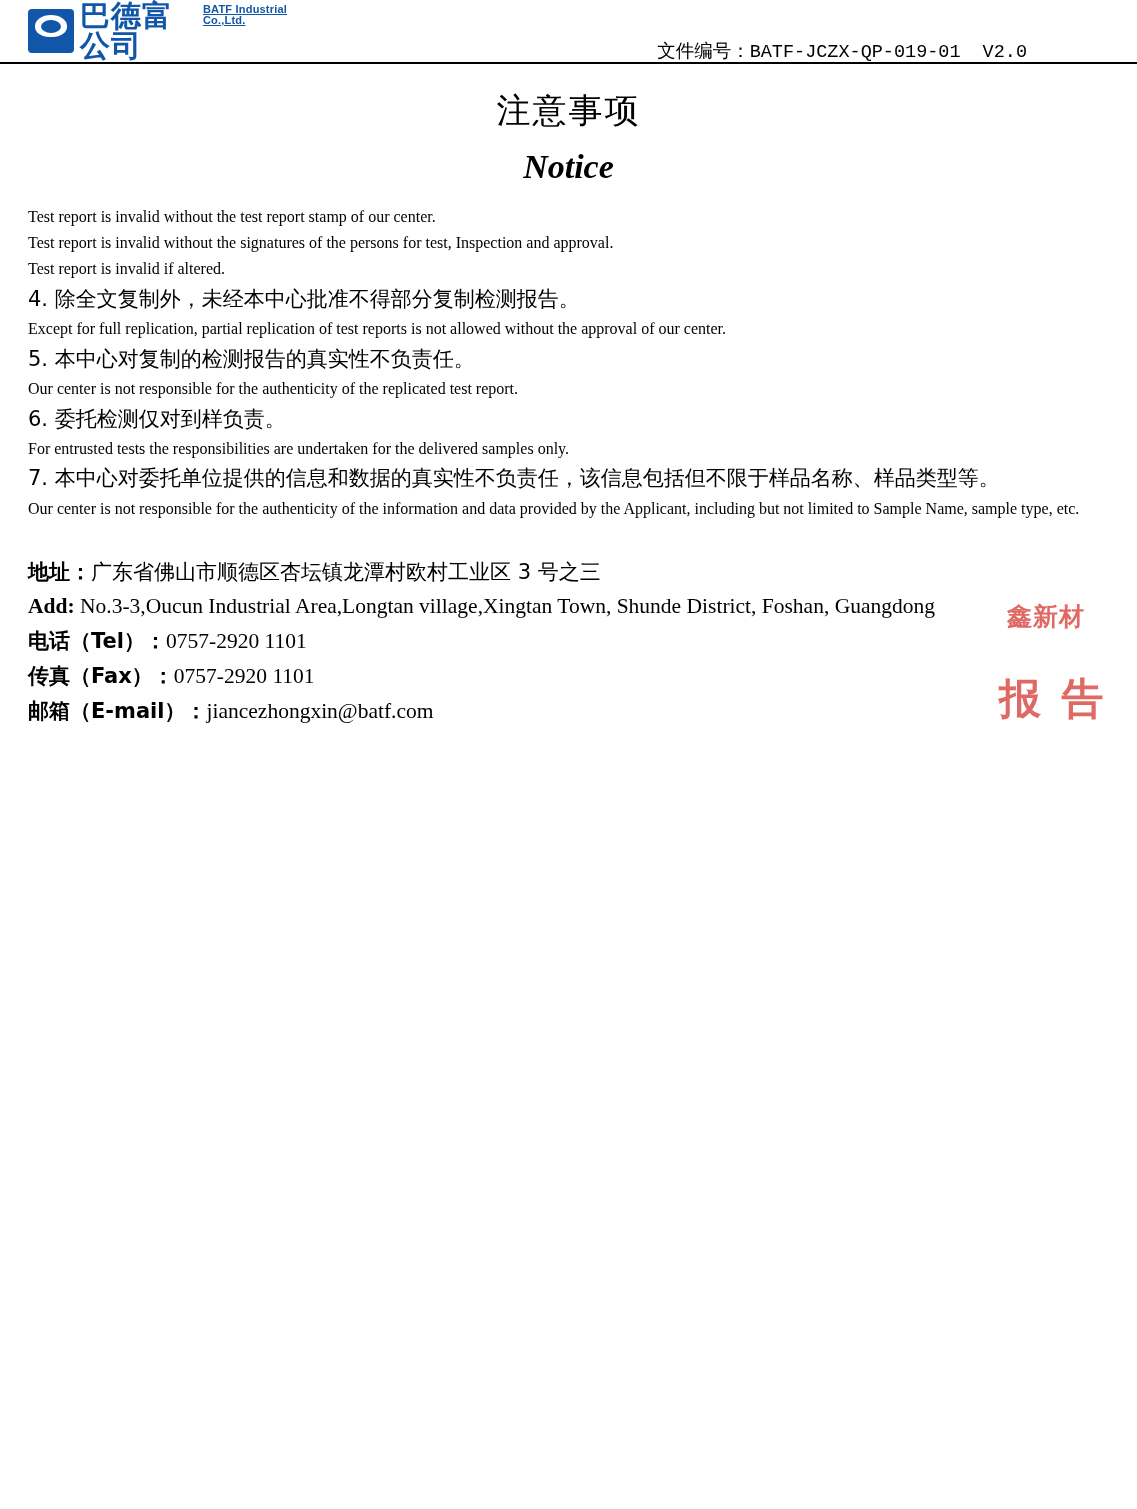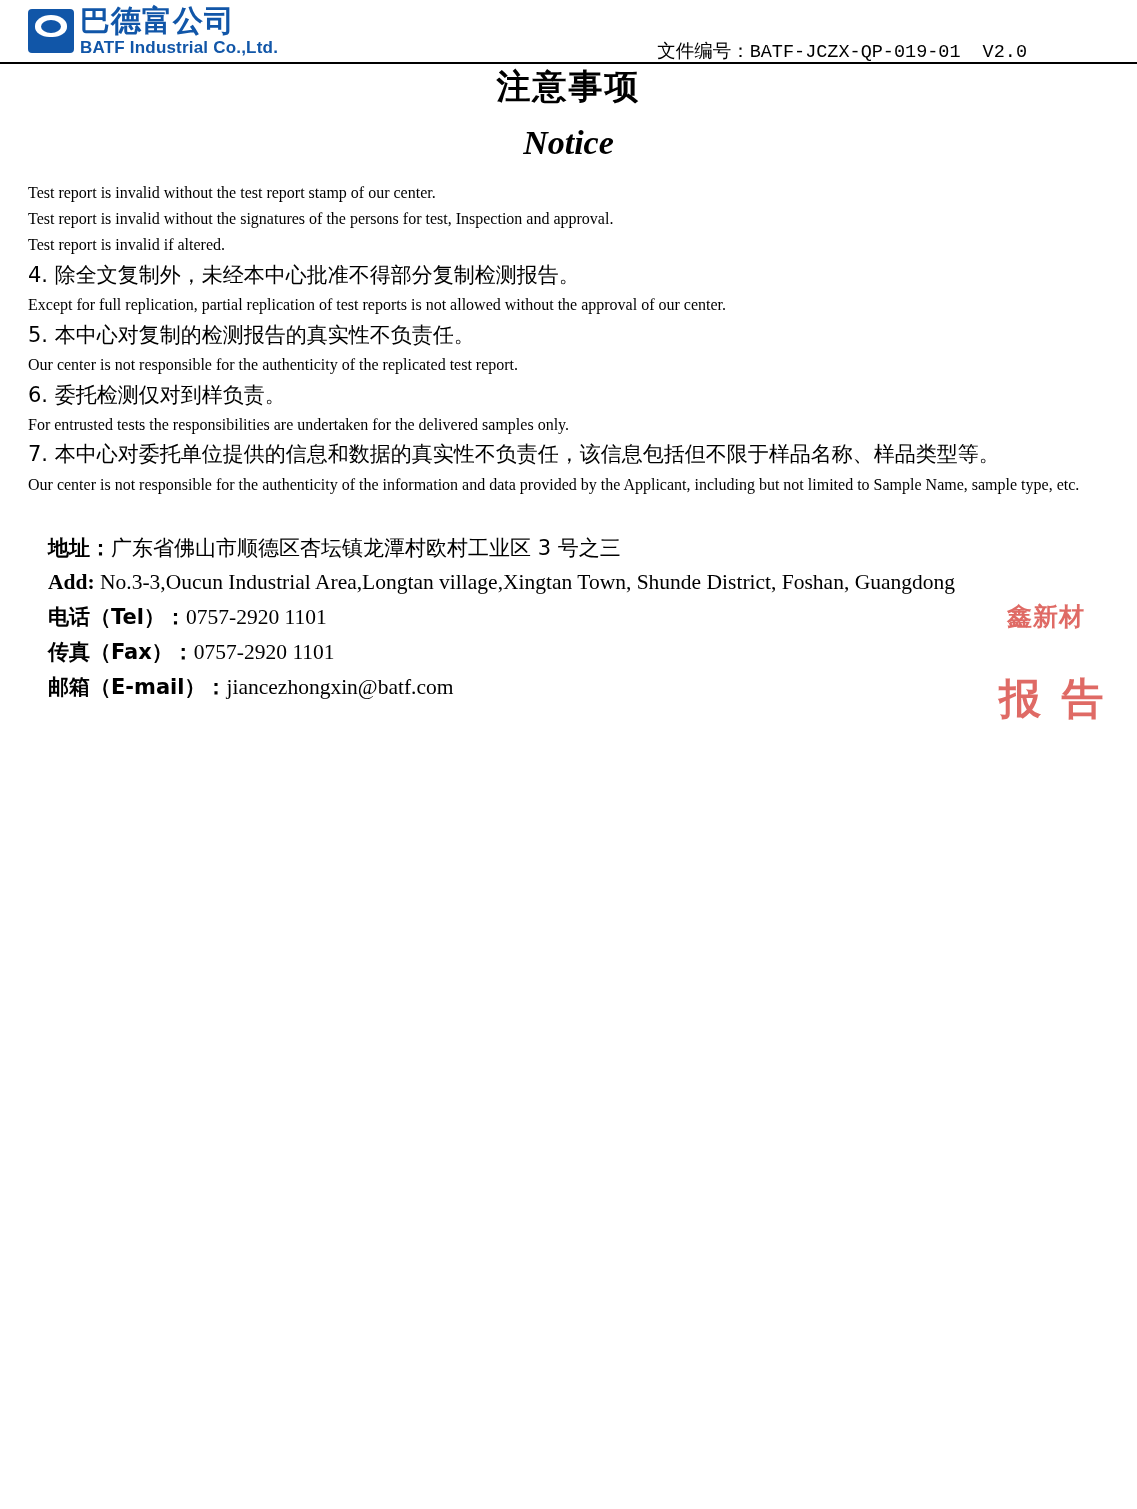--- a/index.html
+++ b/index.html
@@ -58,38 +58,39 @@
   .logo-mark:after {
     content: "";
     position: absolute;
     left: 13px; top: 11px;
     width: 20px; height: 13px;
     background: #1156a8;
     border-radius: 50%;
   }
   .logo-text {
     display: flex;
-    flex-direction: column;
+    flex-direction: row;
     justify-content: center;
     line-height: 1;
   }
   .logo-cn {
     font-family: "DejaVu Sans", sans-serif;
     font-weight: bold;
     font-size: 30px;
     color: #1156a8;
     letter-spacing: 1px;
   }
   .logo-en {
     font-family: "Liberation Sans", sans-serif;
     font-weight: bold;
-    font-size: 17px;
+    font-size: 11px;
     color: #1156a8;
     letter-spacing: 0.2px;
     margin-top: 3px;
+    text-decoration: underline;
   }
   .doc-no {
     position: absolute;
     right: 110px;
     top: 38px;
     font-size: 18.5px;
     font-family: Liberation Mono, monospace;
     white-space: nowrap;
   }
   .doc-no .v {
@@ -107,23 +108,23 @@
   
   .center-name {
     text-align: center;
     font-size: 26px;
     margin-top: 26px;
     letter-spacing: 0.2px;
   }
   .title-cn {
     text-align: center;
     font-family: "DejaVu Sans", sans-serif;
-    font-weight: bold;
+    font-weight: normal;
     font-size: 34px;
-    margin-top: 2px;
+    margin-top: 26px;
     letter-spacing: 2px;
   }
   .title-en {
     text-align: center;
     font-family: "Liberation Serif", serif;
     font-weight: bold;
     font-size: 34px;
     margin-top: 14px;
     font-style: italic;
   }
@@ -162,21 +163,20 @@
   .foot-line {
     font-size: 21.5px;
     line-height: 1.62;
   }
   .foot-line.cn {
     font-family: "DejaVu Sans", sans-serif;
     font-size: 21px;
   }
   .foot-label {
     font-weight: bold;
-    margin-left: 20px;
   }
   .foot-en {
     font-family: "Liberation Serif", serif;
     font-size: 21.5px;
   }
 
   
   .stamp {
     position: absolute;
     right: -6px;

